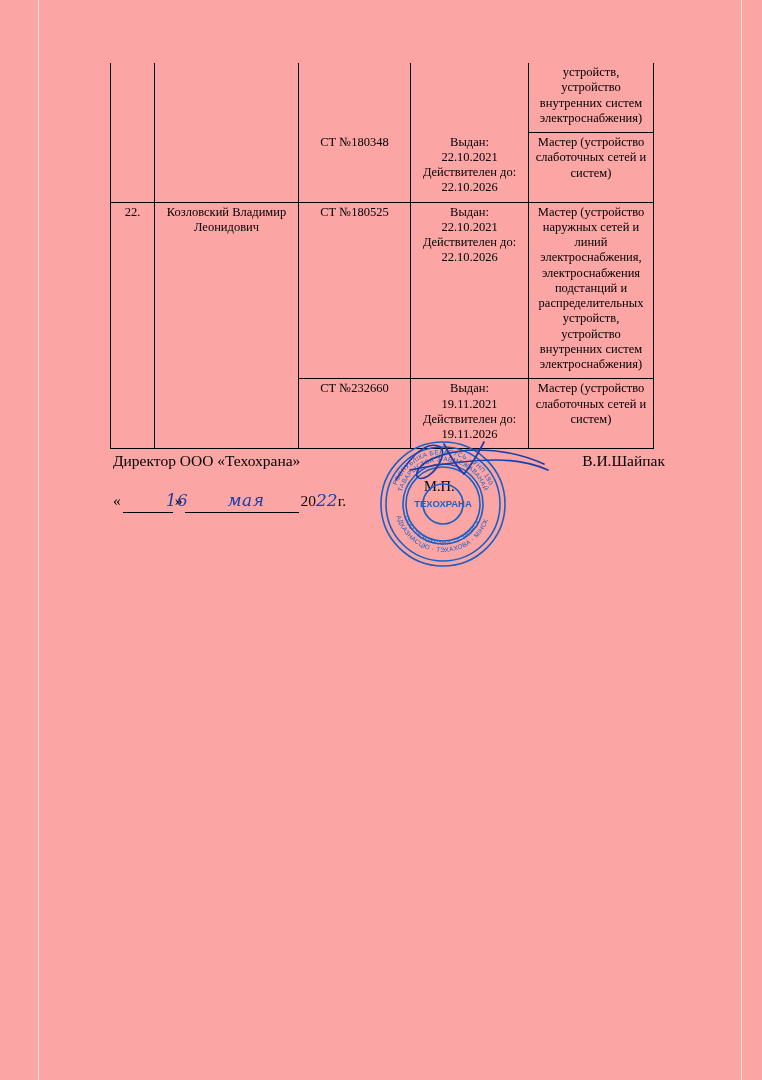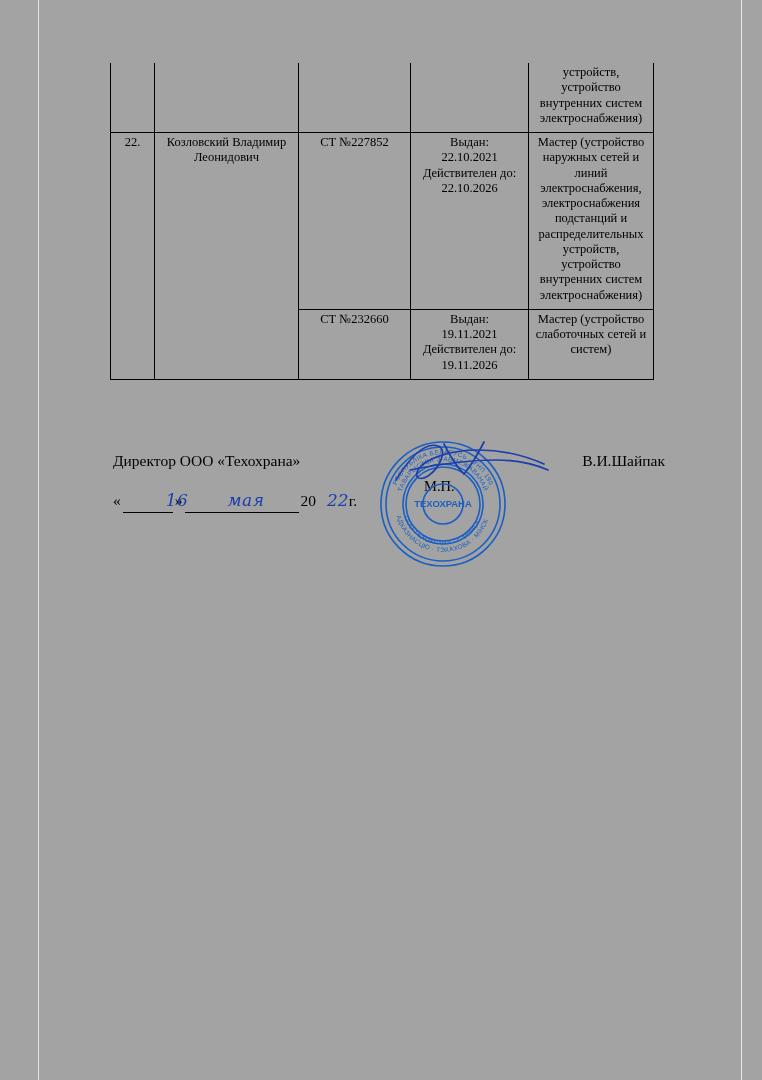--- a/index.html
+++ b/index.html
@@ -14,21 +14,21 @@
     font-family: "Liberation Serif", serif;
     color: #000000;
     overflow: hidden;
   }
 
   .page {
     position: absolute;
     left: 0; top: 0;
     width: 762px;
     height: 1080px;
-    background: #a3a3a3;
+    background: #fca5a5;
   }
 
   
   .page-edge-left {
     position: absolute;
     left: 38px; top: 0; bottom: 0;
     width: 1px;
     background: #e3e3e3;
   }
   .page-edge-right {
@@ -127,21 +127,20 @@
     bottom: -3px;
     height: 1px;
     background: #000000;
   }
   .year-text { position: relative; }
   .year-hand {
     color: #1a3faa;
     font-family: "DejaVu Serif", serif;
     font-style: italic;
     font-size: 17px;
-    margin-left: 11px;
   }
 
   
   .stamp {
     position: absolute;
     left: 379px;
     top: 440px;
     width: 128px;
     height: 128px;
     pointer-events: none;
@@ -185,31 +184,49 @@
         <td class="col-name no-top no-bottom"></td>
         <td class="col-cert no-top no-bottom"></td>
         <td class="col-dates no-top no-bottom"></td>
         <td class="col-qual no-top">
           <div>устройств, устройство</div>
           <div>внутренних систем</div>
           <div>электроснабжения)</div>
         </td>
       </tr>
 
+      <tr>
+        <td class="col-num no-top"></td>
+        <td class="col-name no-top"></td>
+        <td class="col-cert no-top cell-pad-top">
+          <div class="nowrap-line">СТ №180348</div>
+        </td>
+        <td class="col-dates no-top cell-pad-top">
+          <div>Выдан:</div>
+          <div>22.10.2021</div>
+          <div>Действителен до:</div>
+          <div>22.10.2026</div>
+        </td>
+        <td class="col-qual cell-pad-top">
+          <div>Мастер (устройство</div>
+          <div>слаботочных сетей и</div>
+          <div>систем)</div>
+        </td>
+      </tr>
 
       <tr>
         <td class="col-num no-bottom cell-pad-top">
           <span>22.</span>
         </td>
         <td class="col-name no-bottom name-cell">
           <div>Козловский Владимир</div>
           <div>Леонидович</div>
         </td>
         <td class="col-cert cell-pad-top">
-          <div class="nowrap-line">СТ №227852</div>
+          <div class="nowrap-line">СТ №180525</div>
         </td>
         <td class="col-dates cell-pad-top">
           <div>Выдан:</div>
           <div>22.10.2021</div>
           <div>Действителен до:</div>
           <div>22.10.2026</div>
         </td>
         <td class="col-qual cell-pad-top">
           <div>Мастер (устройство</div>
           <div>наружных сетей и линий</div>

